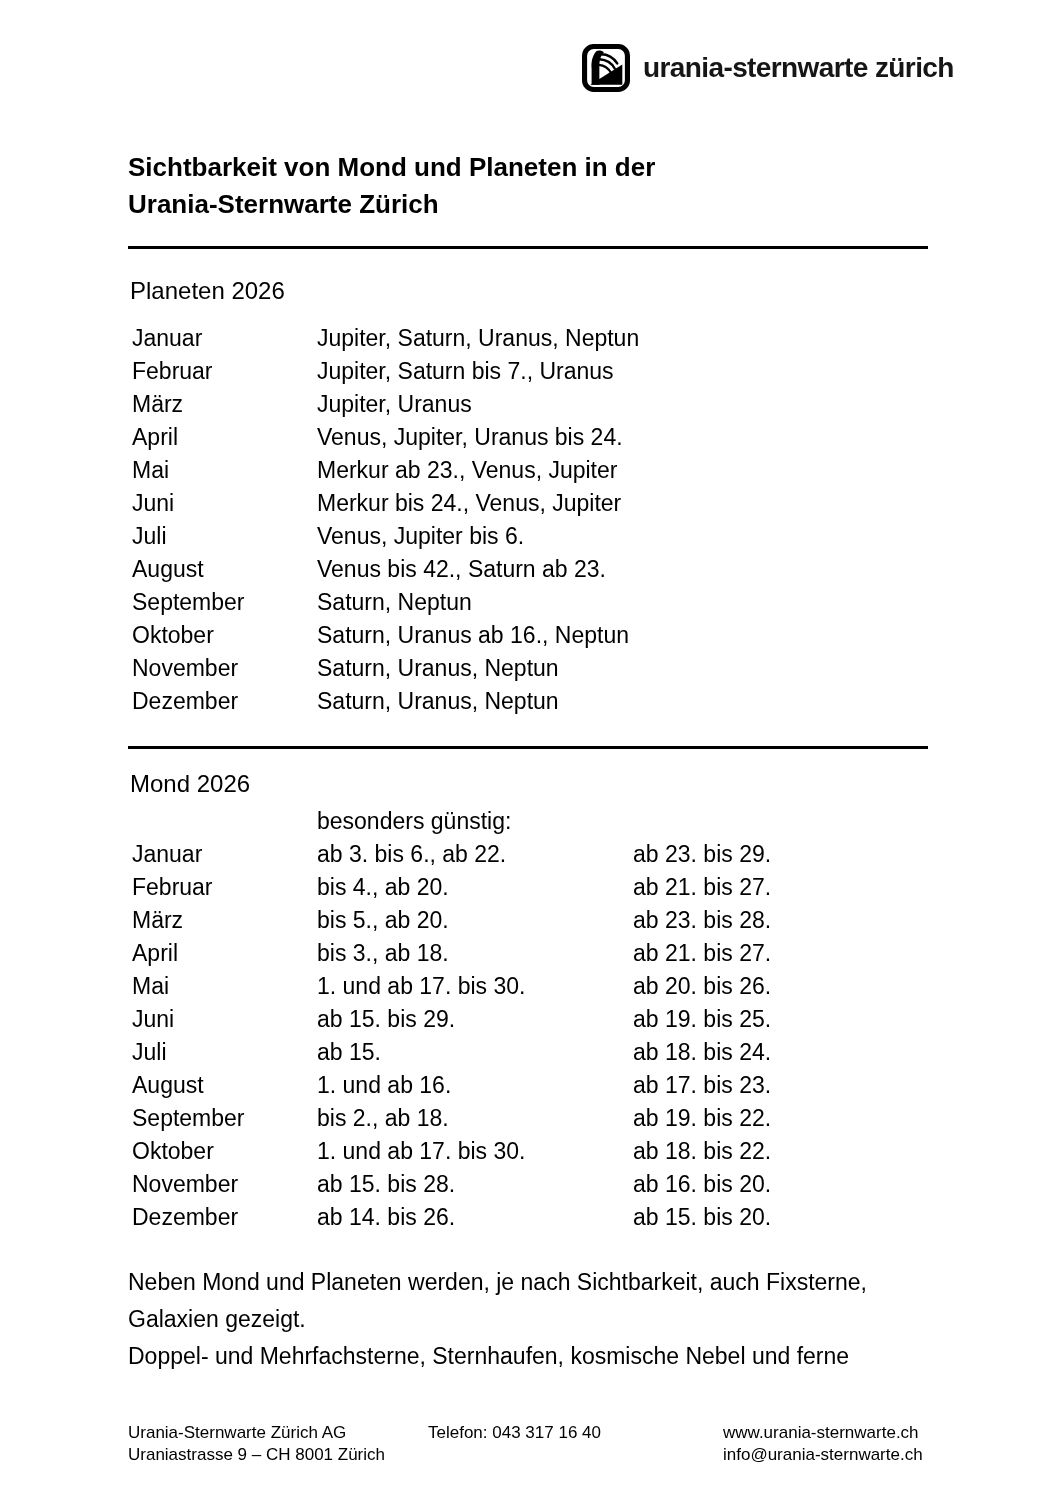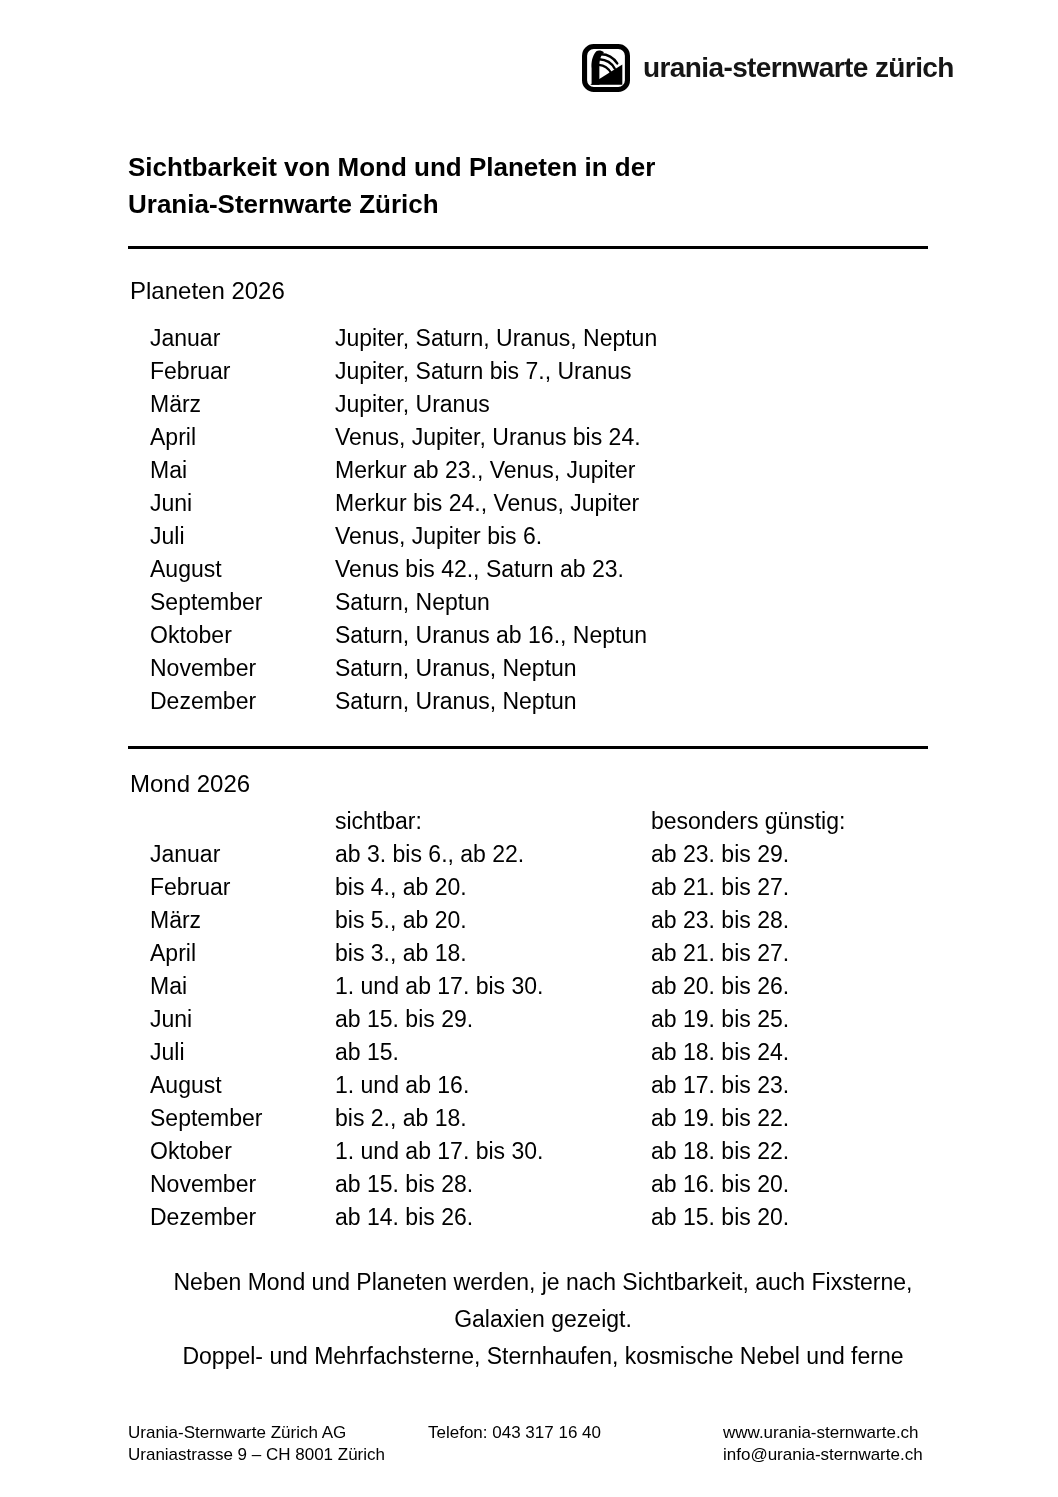--- a/index.html
+++ b/index.html
@@ -64,38 +64,36 @@
   .planets-heading { top: 277px; }
   .moon-heading { top: 770px; }
 
   
   .tbl {
     position: absolute;
     left: 132px;
     width: 802px;
     font-size: 23px;
     line-height: 33px;
-    margin-left: 18px;
   }
   .planets-table { top: 322px; }
   .moon-table { top: 805px; }
   .row { display: grid; }
   .planets-table .row { grid-template-columns: 185px 1fr; }
   .moon-table .row { grid-template-columns: 185px 316px 1fr; }
   .cell { white-space: nowrap; }
 
   
   .note {
     position: absolute;
     left: 128px;
     top: 1264px;
     width: 830px;
     font-size: 23px;
     line-height: 37px;
-    text-align: center;
   }
 
   
   .footer {
     position: absolute;
     left: 128px;
     top: 1406px;
     width: 802px;
     display: grid;
     grid-template-columns: 300px 295px 207px;
@@ -191,21 +189,20 @@
   </div>
 </div>
 
 <div class="rule rule-2"></div>
 
 <div class="section-heading moon-heading">Mond 2026</div>
 
 <div class="tbl moon-table">
   <div class="row">
     <div class="cell"></div>
-    <div class="cell">sichtbar:</div>
     <div class="cell b">besonders günstig:</div>
   </div>
 
   <div class="row">
     <div class="cell">Januar</div>
     <div class="cell">ab 3. bis 6., ab 22.</div>
     <div class="cell b">ab 23. bis 29.</div>
   </div>
 
   <div class="row">

